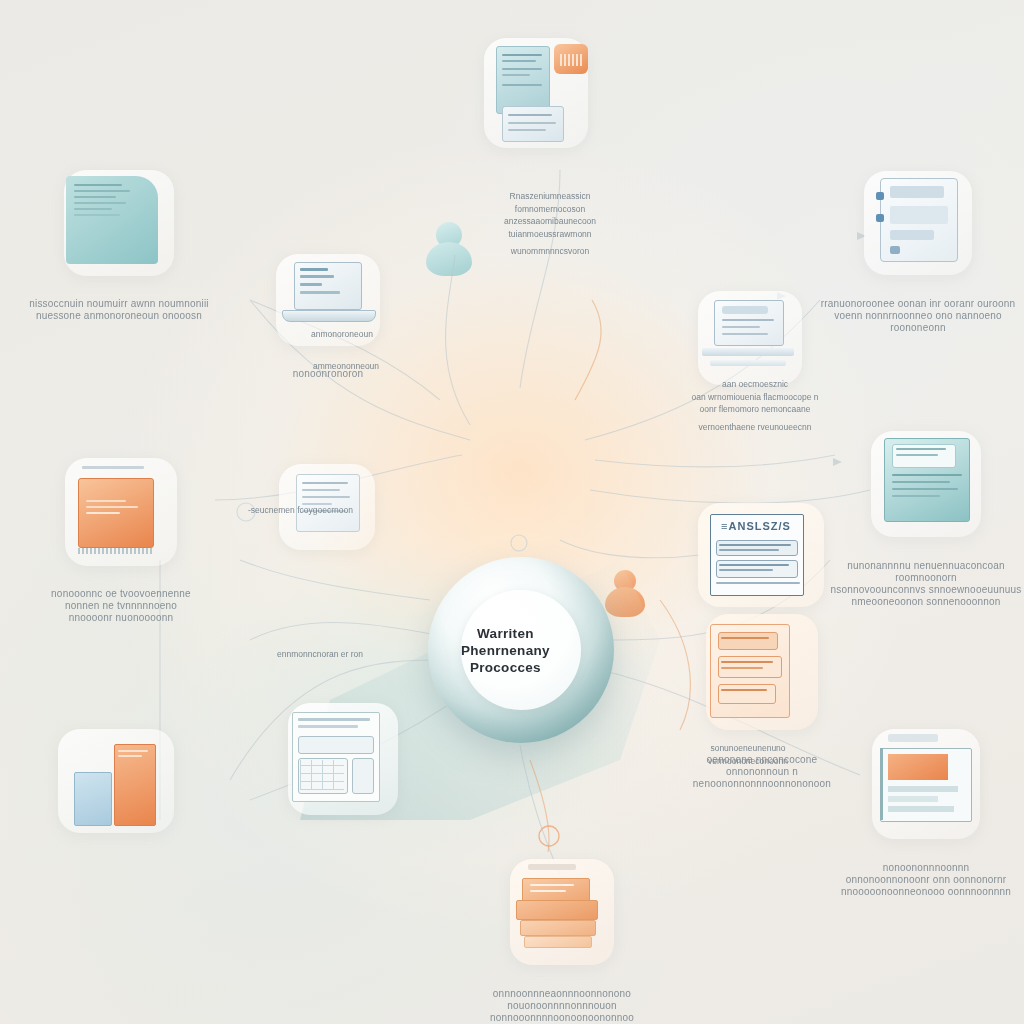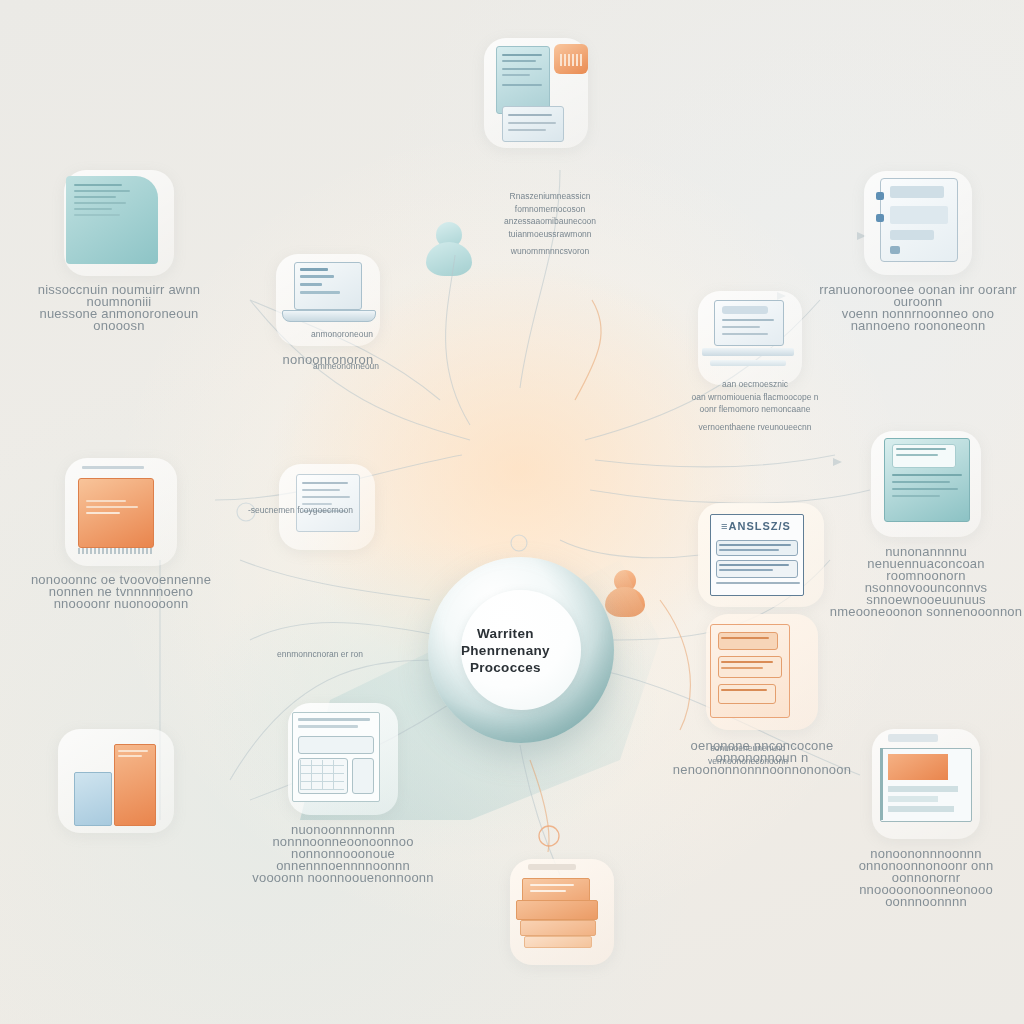--- a/index.html
+++ b/index.html
@@ -23,22 +23,22 @@
   
   .node{position:absolute;z-index:4;text-align:center;}
   .np{position:relative;margin:0 auto;}
   .plate{
     position:absolute;left:50%;top:50%;transform:translate(-50%,-50%);
     border-radius:22px;
     background:linear-gradient(150deg,rgba(255,255,255,0.80),rgba(255,255,255,0.30));
     box-shadow:0 3px 14px rgba(150,155,160,0.12);
   }
   .cap{
-    margin-top:6px;
-    font-size:13px;line-height:12px;letter-spacing:.2px;
+    margin-top:20px;
+    font-size:10px;line-height:12px;letter-spacing:.2px;
     color:#7c8890;
     filter:blur(0.55px);
     opacity:.92;
     user-select:none;
   }
 
   
   .hub{position:absolute;z-index:6;border-radius:50%;display:flex;align-items:center;justify-content:center;}
   #hubOrange{
     left:443px;top:383px;width:154px;height:154px;
@@ -402,35 +402,35 @@
       <div style="position:absolute;left:64px;top:12px;width:86px;height:88px;border-radius:2px;background:#fbfdfd;border:1px solid #b2c8cb;"></div>
       <div class="ln" style="left:70px;top:18px;width:72px;height:3px;background:#b9cbd2;"></div>
       <div class="ln" style="left:70px;top:25px;width:60px;height:3px;background:#c4d3d9;"></div>
       <div class="doc" style="left:70px;top:36px;width:74px;height:16px;background:#eef4f6;border:1px solid #adc2c8;"></div>
       <div class="doc" style="left:70px;top:58px;width:48px;height:34px;background:#f4f8f9;border:1px solid #adc2c8;"></div>
       <div style="position:absolute;left:72px;top:60px;width:44px;height:30px;background:
             repeating-linear-gradient(90deg,#c7d8dd 0 1px,transparent 1px 11px),
             repeating-linear-gradient(0deg,#c7d8dd 0 1px,transparent 1px 8px);"></div>
       <div class="doc" style="left:124px;top:58px;width:20px;height:34px;background:#eef4f6;border:1px solid #adc2c8;"></div>
     </div>
-    <div class="cap">
-      <div>nuonoonnnnonnn nonnnoonneoonoonnoo</div>
-      <div>nonnonnooonoue onnennnoennnnoonnn</div>
-      <div>voooonn noonnoouenonnoonn</div>
-    </div>
   </div>
 
   <div class="node" style="left:462px;top:856px;width:200px;">
     <div class="np" style="width:200px;height:112px;">
       <div class="plate" style="width:104px;height:106px;background:linear-gradient(150deg,rgba(255,249,242,0.95),rgba(255,240,228,0.5));"></div>
       <div class="ln" style="left:66px;top:8px;width:48px;height:6px;background:#e7dfd6;border-radius:2px;"></div>
       <div style="position:absolute;left:52px;top:22px;width:92px;height:72px;">
         <div style="position:absolute;left:8px;top:0;width:66px;height:22px;background:linear-gradient(160deg,#f8cba6,#efa674);border:1px solid #e29a63;border-radius:2px;"></div>
         <div style="position:absolute;left:2px;top:22px;width:80px;height:18px;background:linear-gradient(160deg,#f6c29a,#eb9c66);border:1px solid #e29a63;border-radius:2px;"></div>
         <div style="position:absolute;left:6px;top:42px;width:74px;height:14px;background:linear-gradient(160deg,#f9d3b4,#f1b284);border:1px solid #e5a979;border-radius:2px;"></div>
         <div style="position:absolute;left:10px;top:58px;width:66px;height:10px;background:linear-gradient(160deg,#fbe0c9,#f4c49c);border:1px solid #ebb88d;border-radius:2px;"></div>
         <div class="ln" style="left:16px;top:6px;width:44px;height:2px;background:#fdf0e3;"></div>
         <div class="ln" style="left:16px;top:12px;width:36px;height:2px;background:#fdf0e3;"></div>
       </div>
     </div>
+    <div class="cap">
+      <div>onnnoonnneaonnnoonnonono</div>
+      <div>nouonoonnnnonnnouon</div>
+      <div>nonnooonnnnoonoonoononnoo</div>
+    </div>
   </div>
 
 </div>
 
 </body></html>

